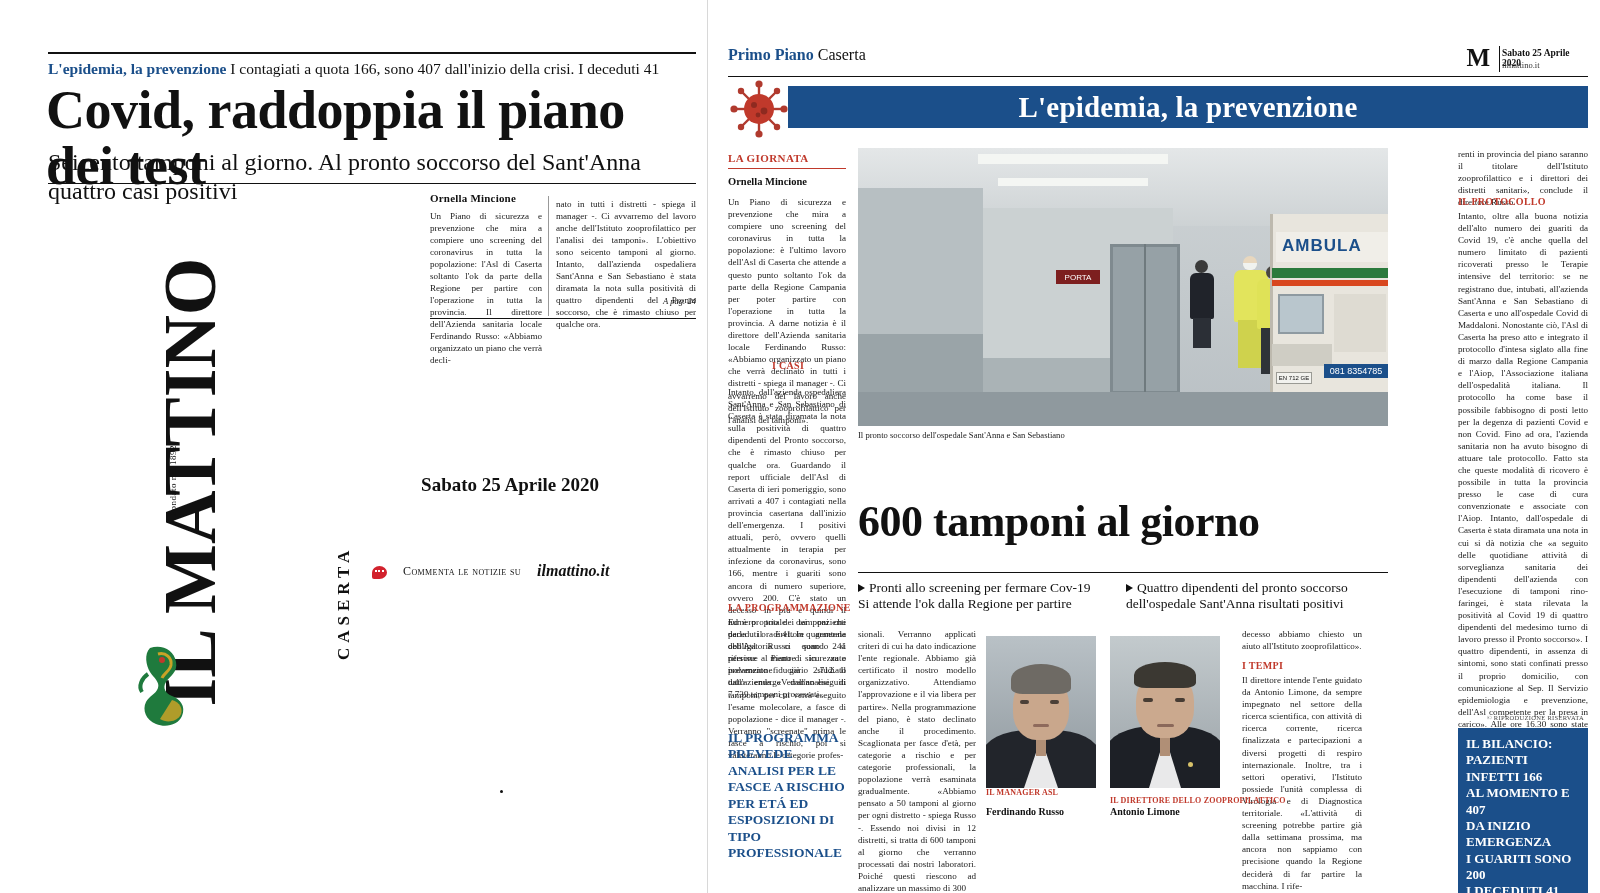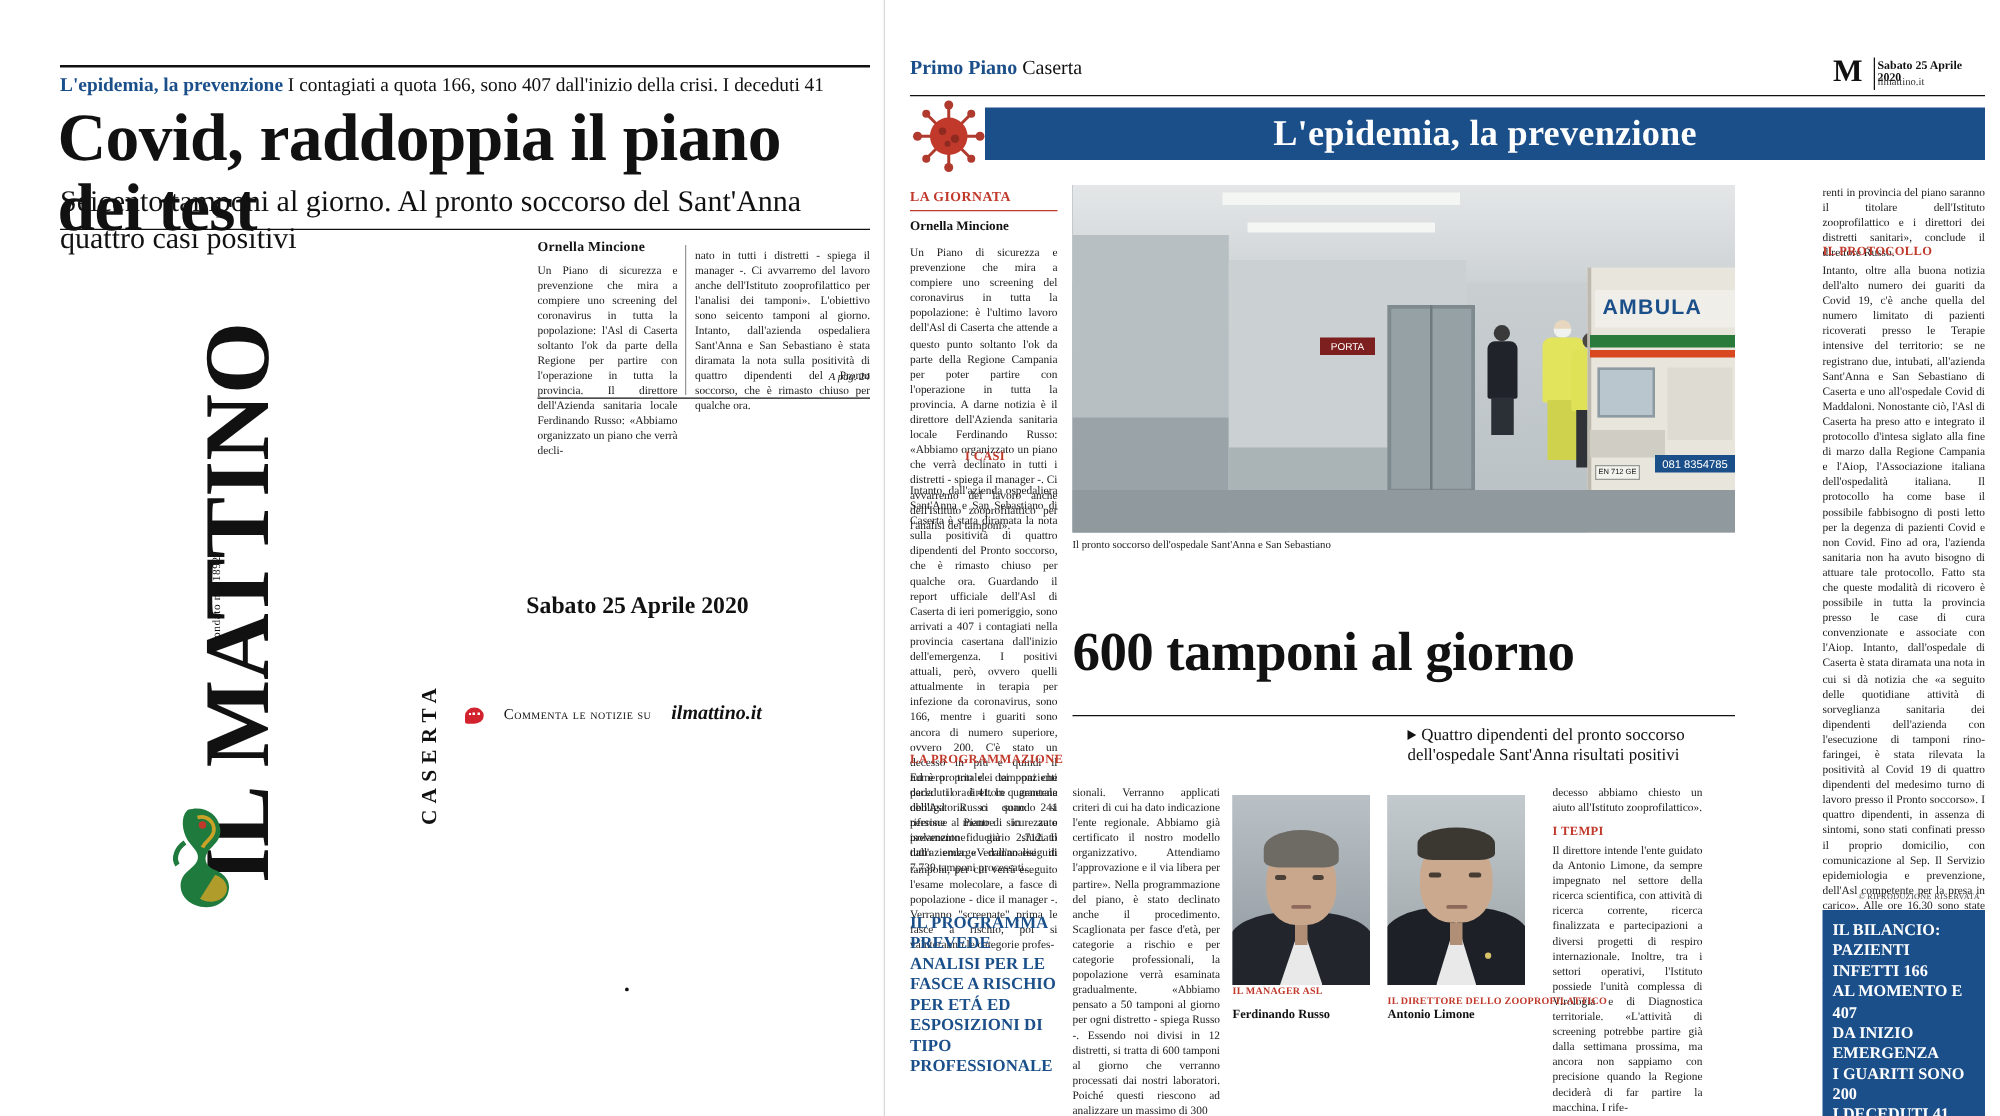--- a/index.html
+++ b/index.html
@@ -564,20 +564,24 @@
       <div class="hp" style="left:0;top:244px;width:100%;height:34px;background:#8f999e;"></div>
     </div>
     <div class="photo-caption" style="left:146px; top:430px; width:530px;">Il pronto soccorso dell'ospedale Sant'Anna e San Sebastiano</div>
 
     <div class="rp-headline">
       <br>
       <span>600 tamponi al giorno</span>
     </div>
     <div class="rp-hr-mid"></div>
 
+    <div class="subhead" style="left:146px; top:580px; width:260px;">
+      <span class="tri"></span><span>Pronti allo screening per fermare Cov-19</span><br>
+      <span>Si attende l'ok dalla Regione per partire</span>
+    </div>
     <div class="subhead" style="left:414px; top:580px; width:262px;">
       <span class="tri"></span><span>Quattro dipendenti del pronto soccorso</span><br>
       <span>dell'ospedale Sant'Anna risultati positivi</span>
     </div>
 
     <div class="col-text" style="left:146px; top:628px; width:118px;">sionali. Verranno applicati criteri di cui ha dato indicazione l'ente regionale. Abbiamo già certificato il nostro modello organizzativo. Attendiamo l'approvazione e il via libera per partire». Nella programmazione del piano, è stato declinato anche il procedimento. Scaglionata per fasce d'età, per categorie a rischio e per categorie professionali, la popolazione verrà esaminata gradualmente. «Abbiamo pensato a 50 tamponi al giorno per ogni distretto - spiega Russo -. Essendo noi divisi in 12 distretti, si tratta di 600 tamponi al giorno che verranno processati dai nostri laboratori. Poiché questi riescono ad analizzare un massimo di 300</div>
 
     <div class="col-text" style="left:530px; top:628px; width:120px;">decesso abbiamo chiesto un aiuto all'Istituto zooprofilattico».</div>
     <div class="sec-label" style="left:530px; top:660px;">I TEMPI</div>
     <div class="col-text" style="left:530px; top:674px; width:120px;">Il direttore intende l'ente guidato da Antonio Limone, da sempre impegnato nel settore della ricerca scientifica, con attività di ricerca corrente, ricerca finalizzata e partecipazioni a diversi progetti di respiro internazionale. Inoltre, tra i settori operativi, l'Istituto possiede l'unità complessa di Virologia e di Diagnostica territoriale. «L'attività di screening potrebbe partire già dalla settimana prossima, ma ancora non sappiamo con precisione quando la Regione deciderà di far partire la macchina. I rife-</div>

